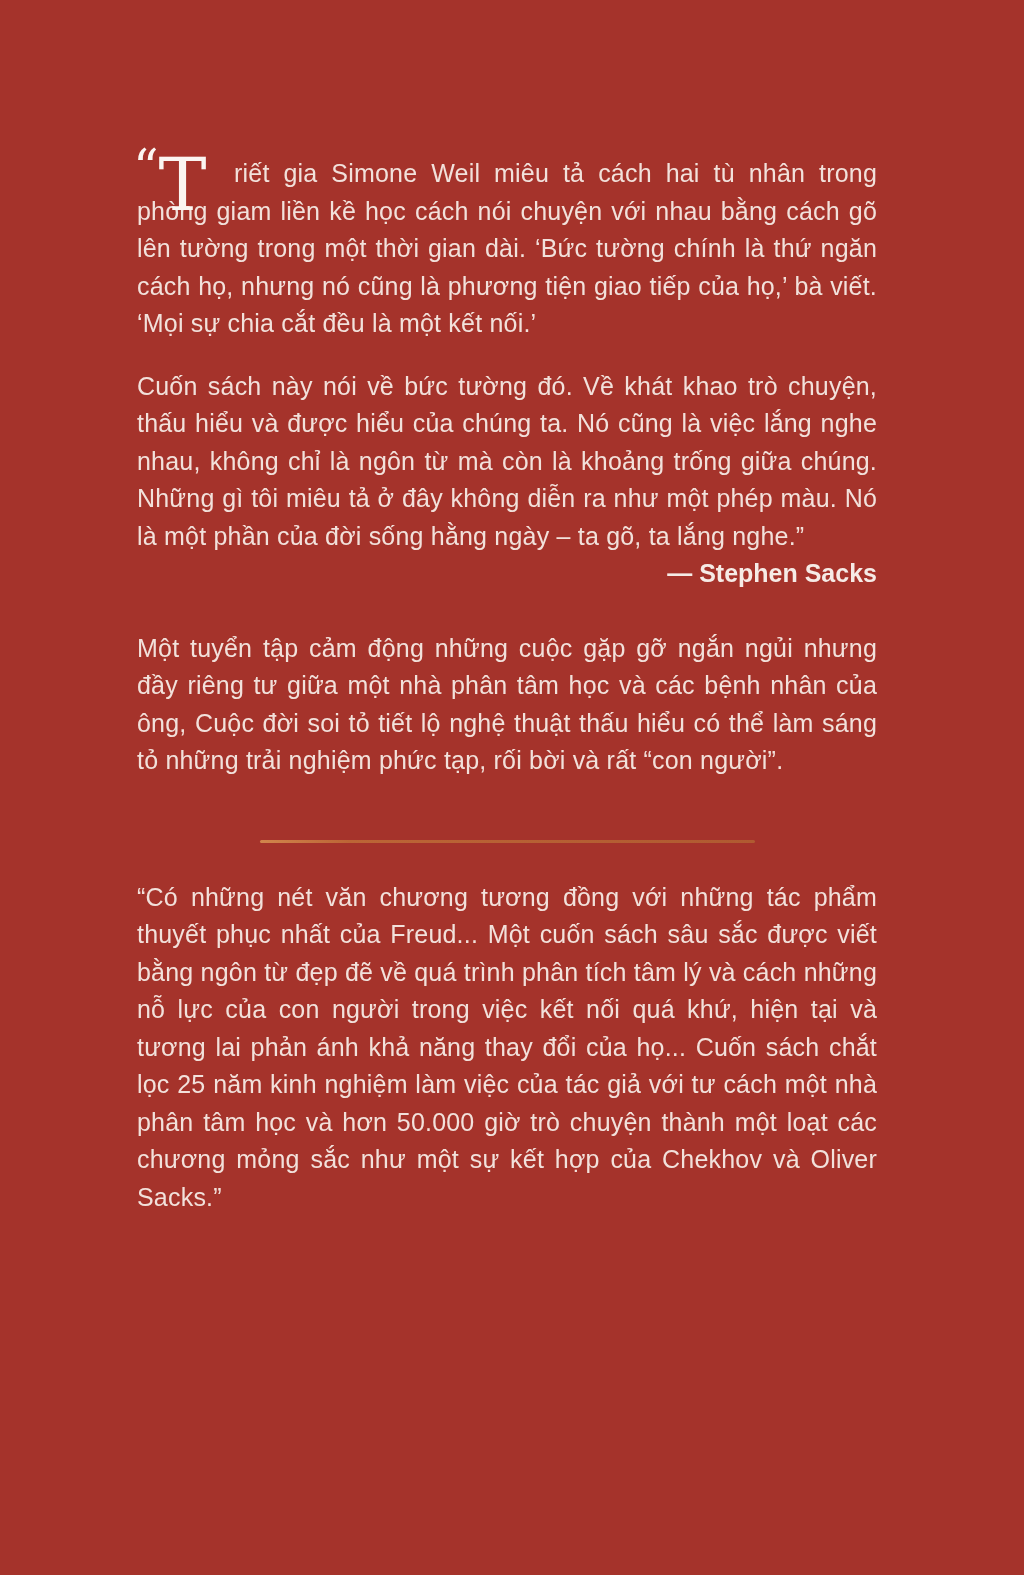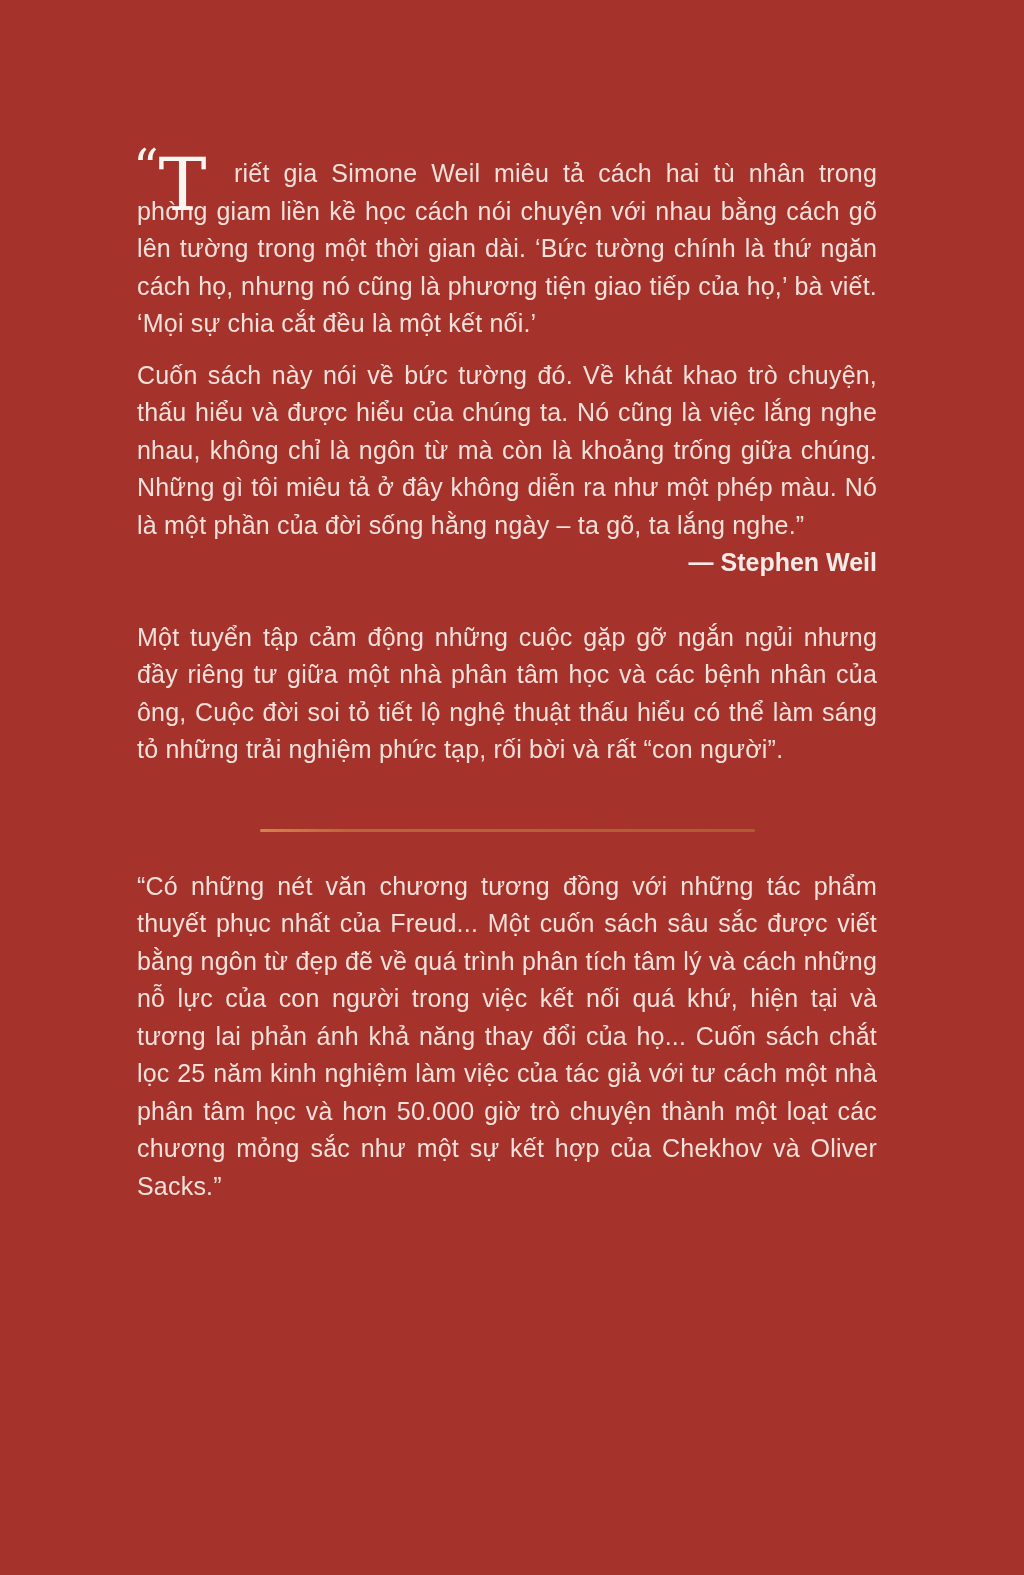--- a/index.html
+++ b/index.html
@@ -47,21 +47,21 @@
   }
   .drop-cap {
     font-family: "DejaVu Serif", serif;
     font-size: 72px;
     line-height: 1;
     vertical-align: top;
     position: relative;
     top: 6px;
     margin-left: 2px;
   }
-  .para + .para { margin-top: 14px; }
+  .para + .para { margin-top: 25px; }
   .attribution {
     margin: 0;
     font-size: 25px;
     line-height: 37.5px;
     font-weight: bold;
     text-align: right;
     color: #F6EBE6;
   }
   .summary-block { margin-top: 37px; }
   .summary-block .para + .para { margin-top: 0; }
@@ -81,21 +81,21 @@
   <div class="content">
 
     <p class="para first-para">
       <span class="opener">
         <span class="big-quotes">“</span><span class="drop-cap">T</span>
       </span><span>riết gia Simone Weil miêu tả cách hai tù nhân trong phòng giam liền kề học cách nói chuyện với nhau bằng cách gõ lên tường trong một thời gian dài. ‘Bức tường chính là thứ ngăn cách họ, nhưng nó cũng là phương tiện giao tiếp của họ,’ bà viết. ‘Mọi sự chia cắt đều là một kết nối.’</span>
     </p>
 
     <p class="para">Cuốn sách này nói về bức tường đó. Về khát khao trò chuyện, thấu hiểu và được hiểu của chúng ta. Nó cũng là việc lắng nghe nhau, không chỉ là ngôn từ mà còn là khoảng trống giữa chúng. Những gì tôi miêu tả ở đây không diễn ra như một phép màu. Nó là một phần của đời sống hằng ngày – ta gõ, ta lắng nghe.”</p>
 
-    <p class="attribution">— Stephen Weil</p>
+    <p class="attribution">— Stephen Sacks</p>
 
     <div class="summary-block">
       <p class="para">Một tuyển tập cảm động những cuộc gặp gỡ ngắn ngủi nhưng đầy riêng tư giữa một nhà phân tâm học và các bệnh nhân của ông, Cuộc đời soi tỏ tiết lộ nghệ thuật thấu hiểu có thể làm sáng tỏ những trải nghiệm phức tạp, rối bời và rất “con người”.</p>
     </div>
 
     <div class="divider"></div>
 
     <p class="para">“Có những nét văn chương tương đồng với những tác phẩm thuyết phục nhất của Freud... Một cuốn sách sâu sắc được viết bằng ngôn từ đẹp đẽ về quá trình phân tích tâm lý và cách những nỗ lực của con người trong việc kết nối quá khứ, hiện tại và tương lai phản ánh khả năng thay đổi của họ... Cuốn sách chắt lọc 25 năm kinh nghiệm làm việc của tác giả với tư cách một nhà phân tâm học và hơn 50.000 giờ trò chuyện thành một loạt các chương mỏng sắc như một sự kết hợp của Chekhov và Oliver Sacks.”</p>
 
 

